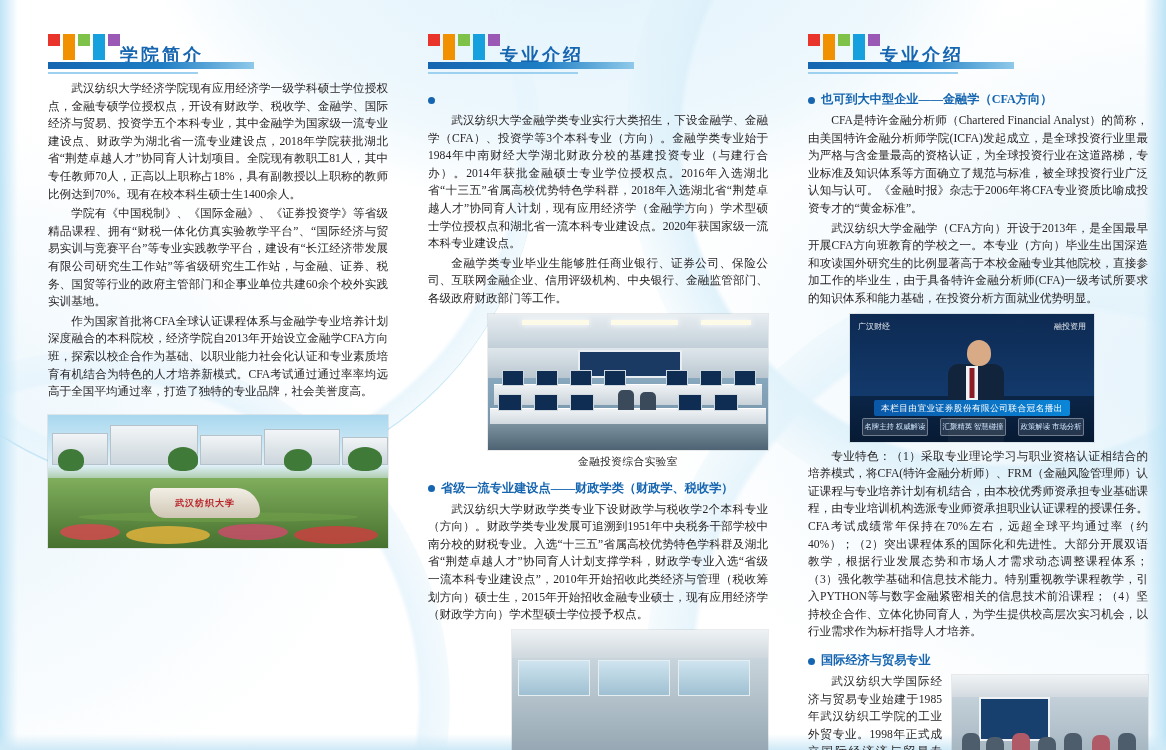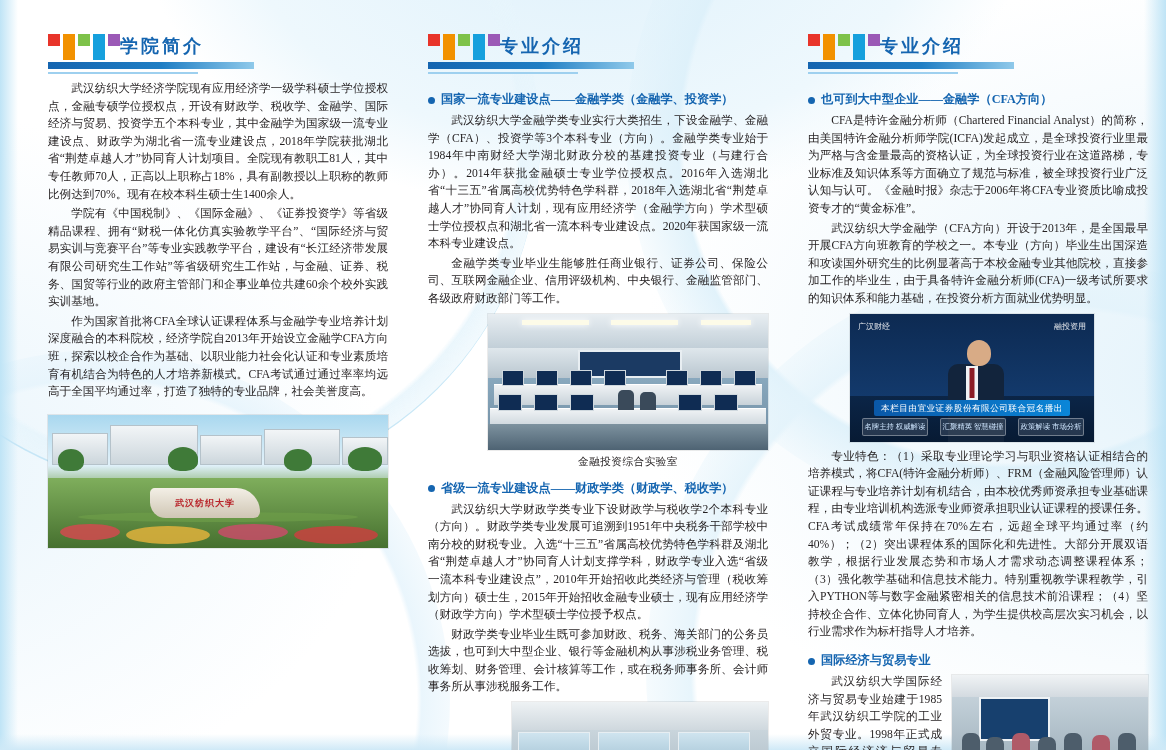--- a/index.html
+++ b/index.html
@@ -42,21 +42,21 @@
   .sec-head{position:relative;height:52px;margin-top:28px;}
   .squares{position:absolute;left:0;top:6px;display:flex;gap:3px;}
   .sq{width:12px;height:12px;display:block;}
   .sq.s1{background:#e8342a;}
   .sq.s2{background:#f29100;}
   .sq.s3{background:#7ec24a;}
   .sq.s4{background:#16a0dd;}
   .sq.s5{background:#9b59b6;}
   .sq.tall{height:26px;}
   .hdr-title{
-    position:absolute;left:72px;top:6px;
+    position:absolute;left:72px;top:15px;
     font-size:18px;font-weight:bold;color:#1565b0;letter-spacing:3px;
     font-family:"Liberation Serif", serif;
   }
   .hdr-rule{
     position:absolute;left:0;top:34px;width:206px;height:7px;
     background:linear-gradient(to right,#1565b0 0%, #1f7ec4 55%, #8fc9ea 100%);
   }
   .hdr-rule2{
     position:absolute;left:0;top:44px;width:150px;height:2px;background:#9ed0ef;
   }
@@ -201,21 +201,21 @@
         <span class="sq s3"></span>
         <span class="sq s4 tall"></span>
         <span class="sq s5"></span>
       </div>
       <div class="hdr-title">专业介绍</div>
       <div class="hdr-rule"></div>
       <div class="hdr-rule2"></div>
     </div>
 
     <div class="sub-head">
-      <span class="dot"></span><span>国家一流专业建设点——金融学类（金融学、投资学）</span>
+      <span class="dot"></span>
     </div>
     <p class="para">武汉纺织大学金融学类专业实行大类招生，下设金融学、金融学（CFA）、投资学等3个本科专业（方向）。金融学类专业始于1984年中南财经大学湖北财政分校的基建投资专业（与建行合办）。2014年获批金融硕士专业学位授权点。2016年入选湖北省“十三五”省属高校优势特色学科群，2018年入选湖北省“荆楚卓越人才”协同育人计划，现有应用经济学（金融学方向）学术型硕士学位授权点和湖北省一流本科专业建设点。2020年获国家级一流本科专业建设点。</p>
     <p class="para">金融学类专业毕业生能够胜任商业银行、证券公司、保险公司、互联网金融企业、信用评级机构、中央银行、金融监管部门、各级政府财政部门等工作。</p>
 
     <div class="photo lab photo-frame" style="margin-top:6px;margin-left:60px;width:280px;">
       <div class="ceil"></div>
       <div class="ceillight" style="left:12%;width:24%;"></div>
       <div class="ceillight" style="left:44%;width:24%;"></div>
       <div class="ceillight" style="left:76%;width:18%;"></div>
       <div class="wall"></div>
@@ -237,21 +237,20 @@
       <div class="mon" style="left:226px;top:80px;width:22px;height:15px;"></div>
       <div class="person" style="left:130px;top:76px;width:16px;height:20px;"></div>
       <div class="person" style="left:152px;top:78px;width:16px;height:18px;"></div>
     </div>
     <div class="caption" style="margin-left:60px;width:280px;">金融投资综合实验室</div>
 
     <div class="sub-head">
       <span class="dot"></span><span>省级一流专业建设点——财政学类（财政学、税收学）</span>
     </div>
     <p class="para">武汉纺织大学财政学类专业下设财政学与税收学2个本科专业（方向）。财政学类专业发展可追溯到1951年中央税务干部学校中南分校的财税专业。入选“十三五”省属高校优势特色学科群及湖北省“荆楚卓越人才”协同育人计划支撑学科，财政学专业入选“省级一流本科专业建设点”，2010年开始招收此类经济与管理（税收筹划方向）硕士生，2015年开始招收金融专业硕士，现有应用经济学（财政学方向）学术型硕士学位授予权点。</p>
-    <p class="para">财政学类专业毕业生既可参加财政、税务、海关部门的公务员选拔，也可到大中型企业、银行等金融机构从事涉税业务管理、税收筹划、财务管理、会计核算等工作，或在税务师事务所、会计师事务所从事涉税服务工作。</p>
 
     <div class="photo clab photo-frame" style="margin-top:6px;margin-left:84px;width:256px;">
       <div class="ceil"></div>
       <div class="win" style="left:6px;width:70px;"></div>
       <div class="win" style="left:86px;width:70px;"></div>
       <div class="win" style="left:166px;width:70px;"></div>
 
     </div>
 
   </div>

